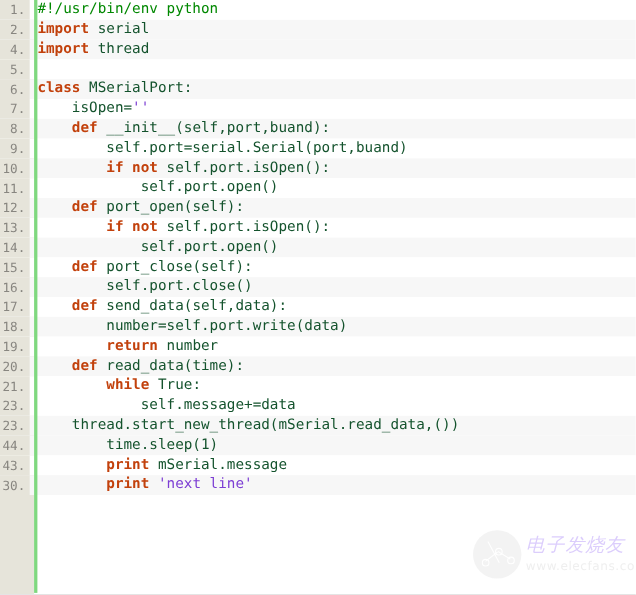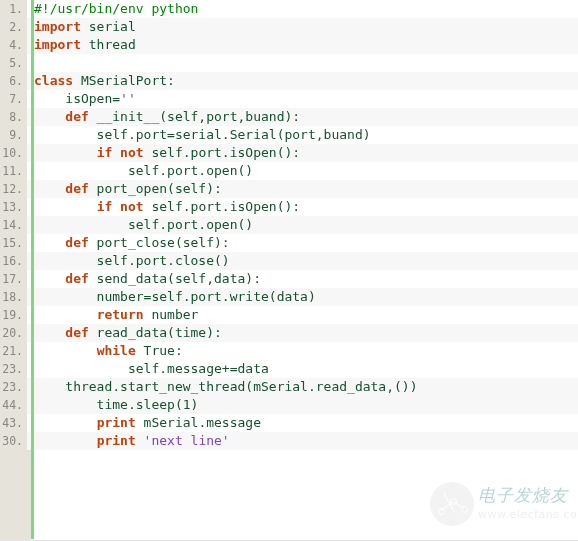--- a/index.html
+++ b/index.html
@@ -127,21 +127,21 @@
     background: #ffffff;
     height: 1px;
     transform-origin: 0 0;
   }
   #watermark .wm-cn {
     position: absolute;
     left: 50px;
     top: 4px;
     font-family: "DejaVu Sans", "Liberation Sans", sans-serif;
     font-size: 17px;
-    color: #0f766e;
+    color: #8b5cf6;
     font-style: italic;
     letter-spacing: 1px;
     white-space: nowrap;
   }
   #watermark .wm-url {
     position: absolute;
     left: 50px;
     top: 28px;
     font-family: "DejaVu Sans", "Liberation Sans", sans-serif;
     font-size: 11px;

